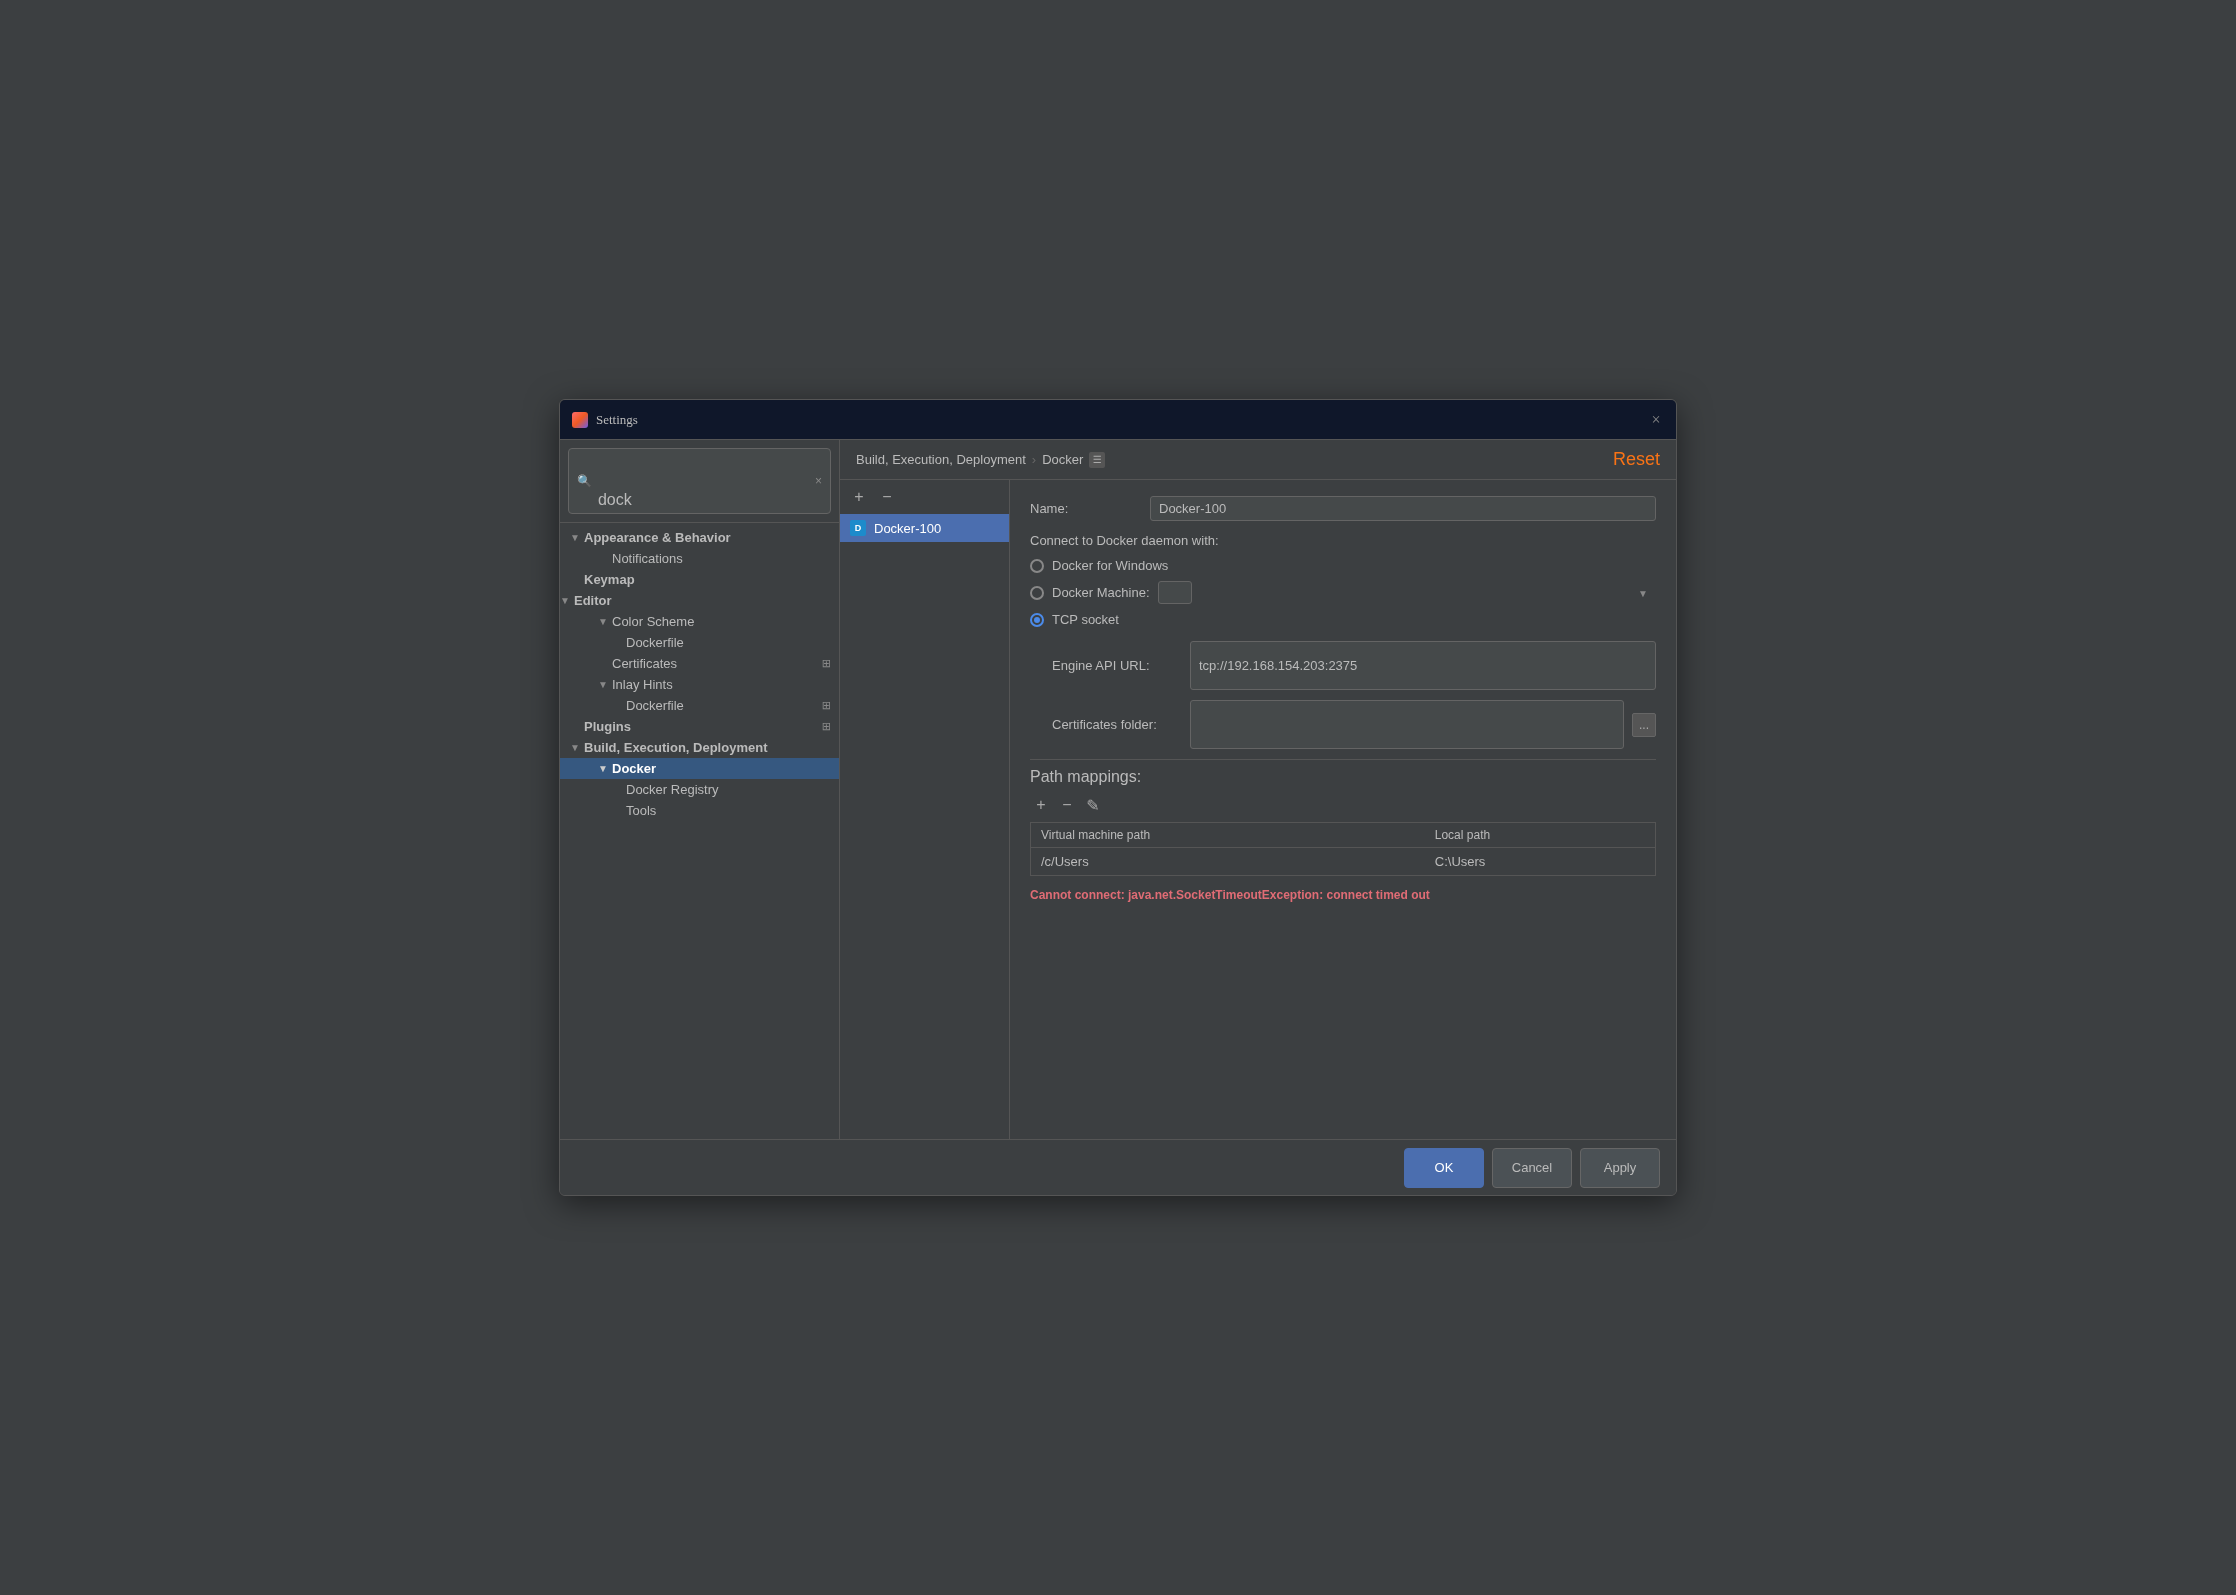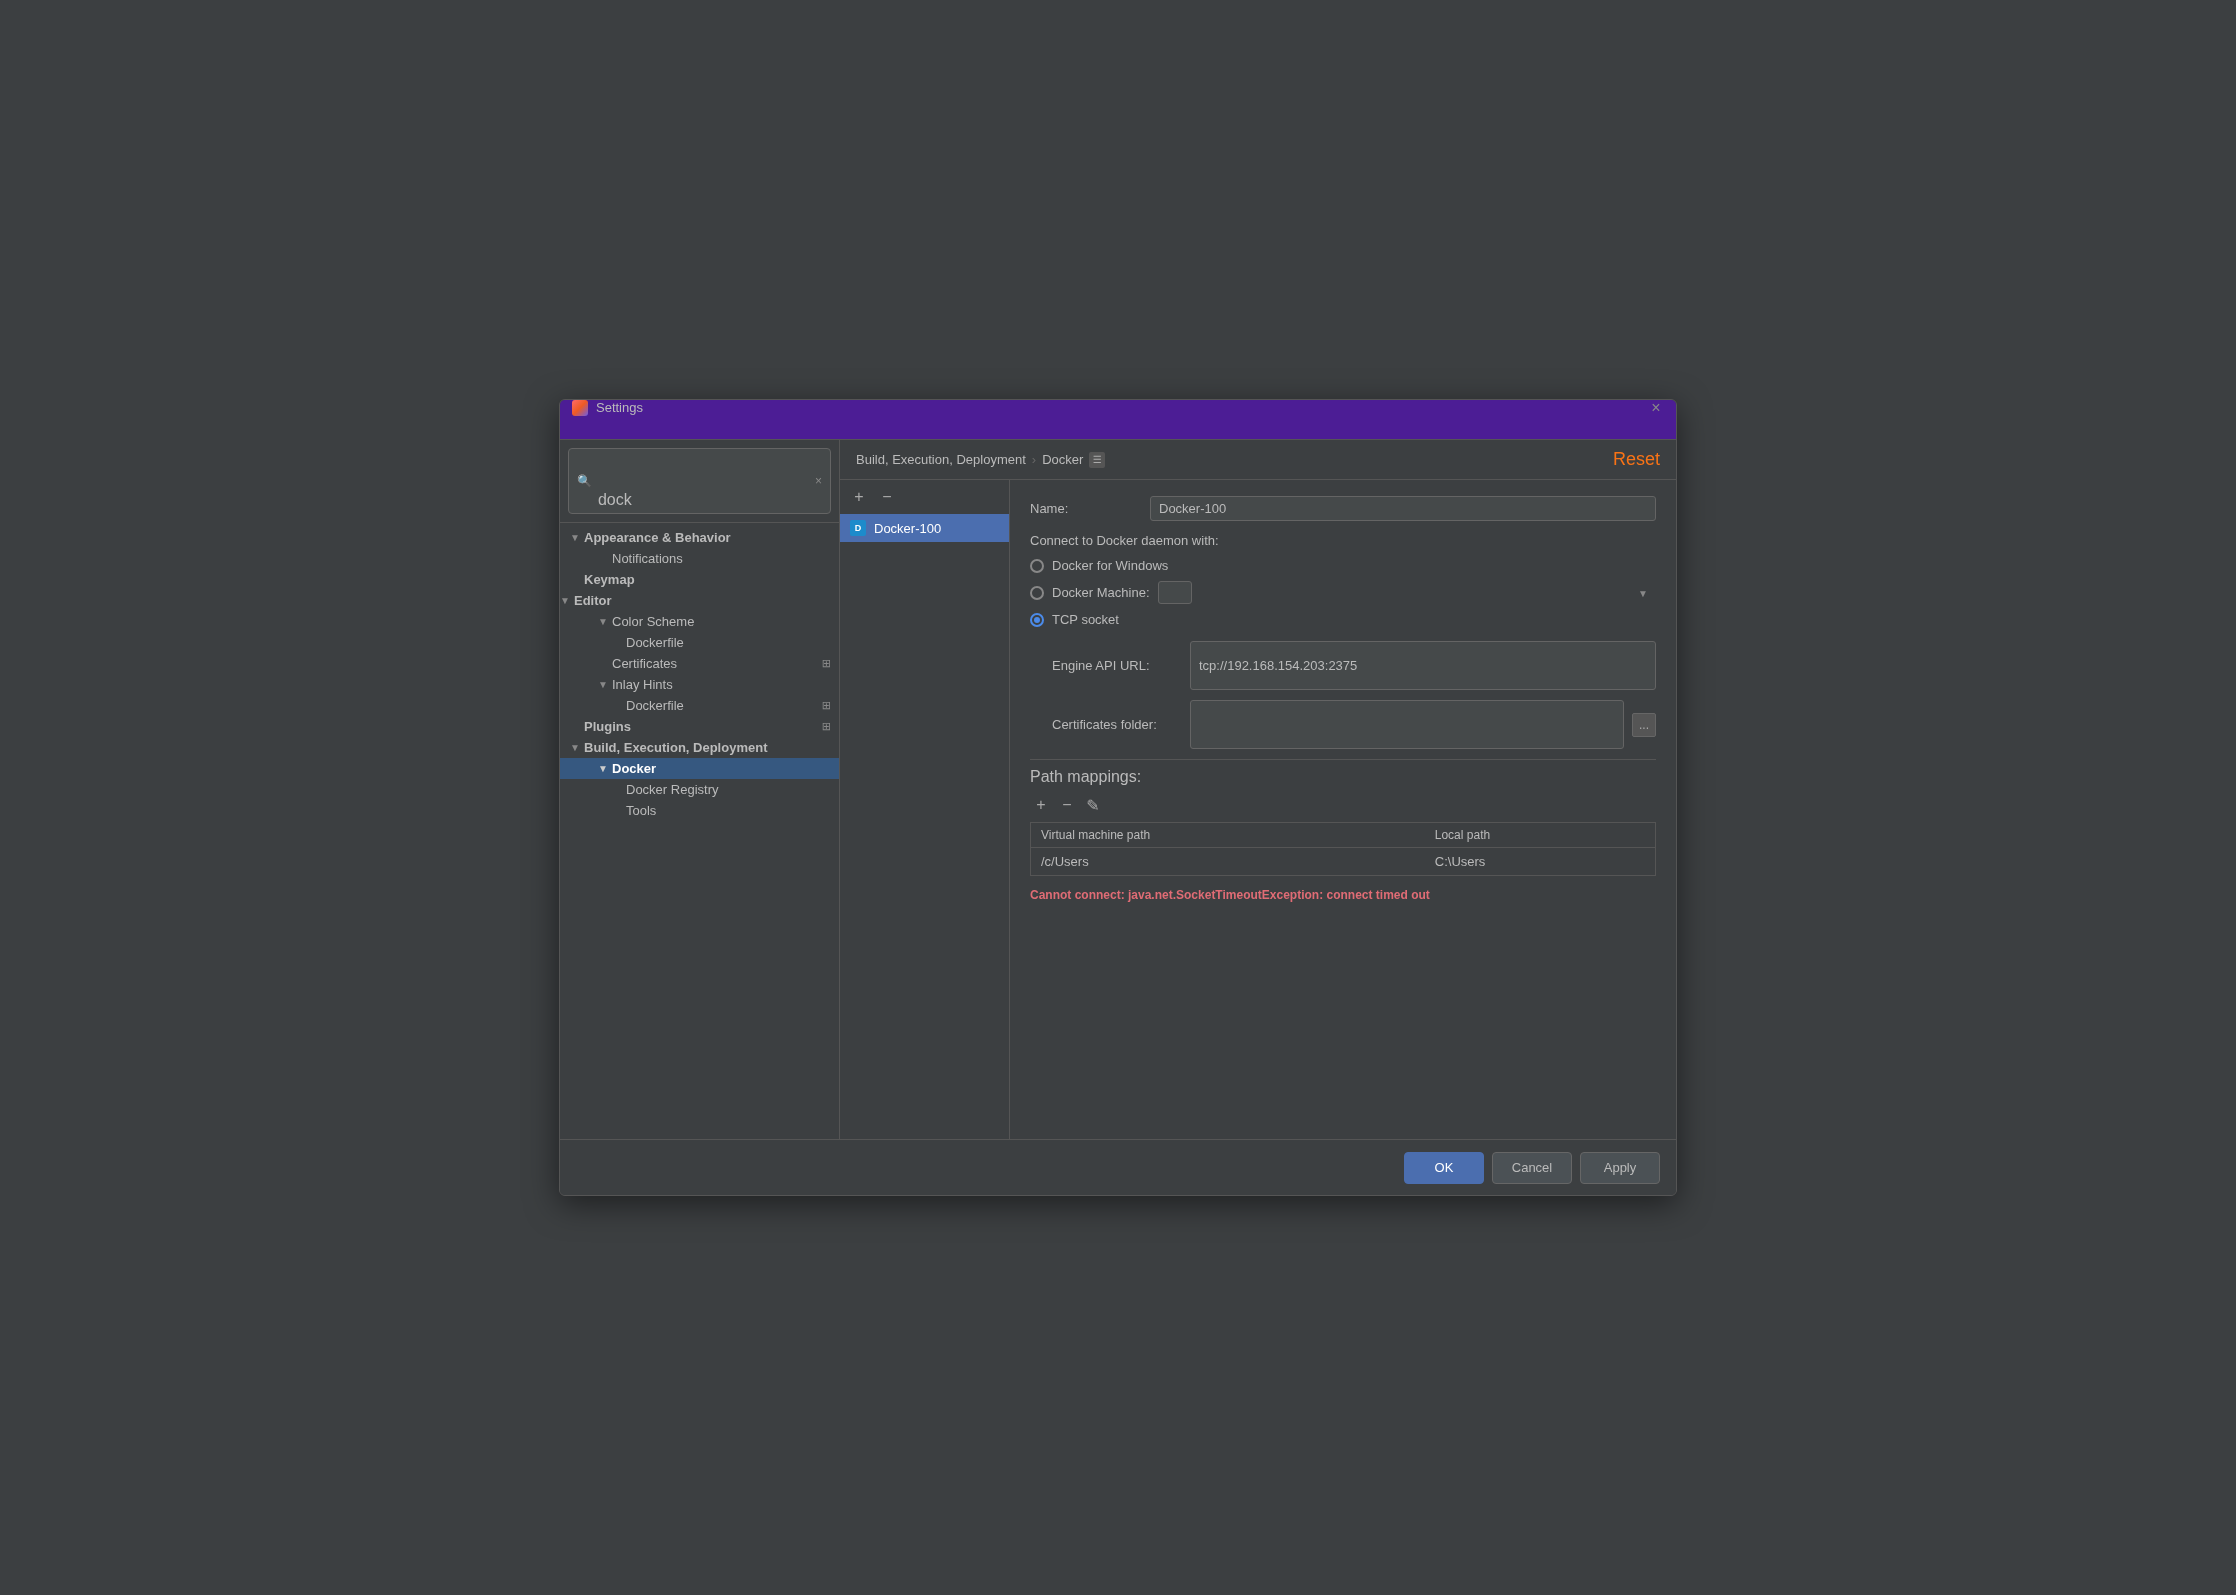--- a/index.html
+++ b/index.html
@@ -19,25 +19,27 @@
       background: #3c3f41;
       border: 1px solid #555555;
       border-radius: 6px;
       display: flex;
       flex-direction: column;
       overflow: hidden;
       box-shadow: 0 8px 32px rgba(0,0,0,0.5);
     }
     .title-bar {
       height: 40px;
-      background: #4c1d95;
-      display: flex;
+      background: #0f172a;
+      display: flex;
+      align-items: center;
       padding: 0 12px;
       border-bottom: 1px solid #555555;
       flex-shrink: 0;
+      font-family: Liberation Serif, serif;
     }
     .title-bar-icon {
       width: 16px; height: 16px;
       background: linear-gradient(135deg, #ff6b6b 0%, #ee5a24 50%, #6c5ce7 100%);
       border-radius: 3px;
       margin-right: 8px;
       flex-shrink: 0;
     }
     .title-bar-text {
       color: #bbbbbb;
@@ -395,21 +397,21 @@
       background: #3c3f41;
       border-top: 1px solid #555555;
       display: flex;
       align-items: center;
       justify-content: flex-end;
       padding: 0 16px;
       gap: 8px;
       flex-shrink: 0;
     }
     .btn {
-      height: 32px;
+      height: 40px;
       min-width: 80px;
       padding: 0 16px;
       border-radius: 4px;
       font-size: 13px;
       cursor: pointer;
       border: 1px solid #666;
       background: #4b5155;
       color: #bbbbbb;
     }
     .btn-primary {

